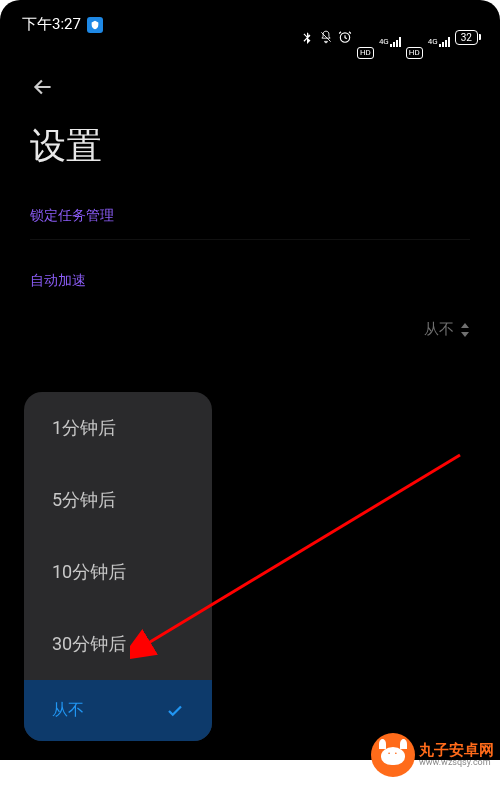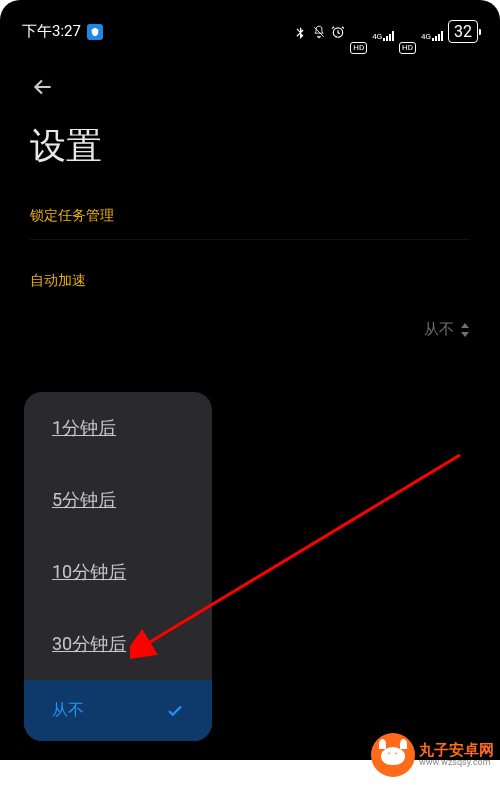--- a/index.html
+++ b/index.html
@@ -21,21 +21,21 @@
       left: 0;
       width: 500px;
       height: 760px;
       background: #000;
       border-radius: 20px 20px 0 0;
       overflow: hidden;
     }
     .status-bar {
       display: flex;
       justify-content: space-between;
-      align-items: center;
+      align-items: flex-start;
       padding: 15px 22px 8px 22px;
       height: 56px;
     }
     .status-left {
       display: flex;
       align-items: center;
       gap: 6px;
       color: #fff;
       font-size: 15px;
     }
@@ -63,21 +63,21 @@
       border: 1px solid #fff;
       border-radius: 3px;
       padding: 0 2px;
       line-height: 10px;
       margin-top: 32px;
     }
     .battery-box {
       border: 1.5px solid #fff;
       border-radius: 4px;
       padding: 1px 5px;
-      font-size: 16px;
+      font-size: 10px;
       display: flex;
       align-items: center;
       position: relative;
     }
     .battery-box::after {
       content: '';
       position: absolute;
       right: -4px;
       top: 50%;
       transform: translateY(-50%);
@@ -89,21 +89,21 @@
     .back-btn {
       padding: 18px 30px 10px 30px;
     }
     .page-title {
       color: #e8e8e8;
       font-size: 36px;
       font-weight: 400;
       padding: 8px 42px 28px 30px;
     }
     .section-header {
-      color: #eab308;
+      color: #8b5cf6;
       font-size: 14px;
       padding: 8px 30px 14px 30px;
       font-family: Liberation Serif, serif;
     }
     .setting-row {
       display: flex;
       justify-content: space-between;
       align-items: center;
       padding: 14px 30px 30px 30px;
     }
@@ -143,21 +143,20 @@
       width: 188px;
       background: #2a2a2c;
       border-radius: 18px;
       overflow: hidden;
       box-shadow: 0 4px 20px rgba(0,0,0,0.5);
     }
     .popup-item {
       color: #c8c8c8;
       font-size: 18px;
       padding: 24px 28px;
-      text-decoration: underline;
     }
     .popup-item-selected {
       background: #0d3a6b;
       color: #2196f3;
       display: flex;
       justify-content: space-between;
       align-items: center;
       padding: 20px 28px;
     }
     .arrow-annotation {

